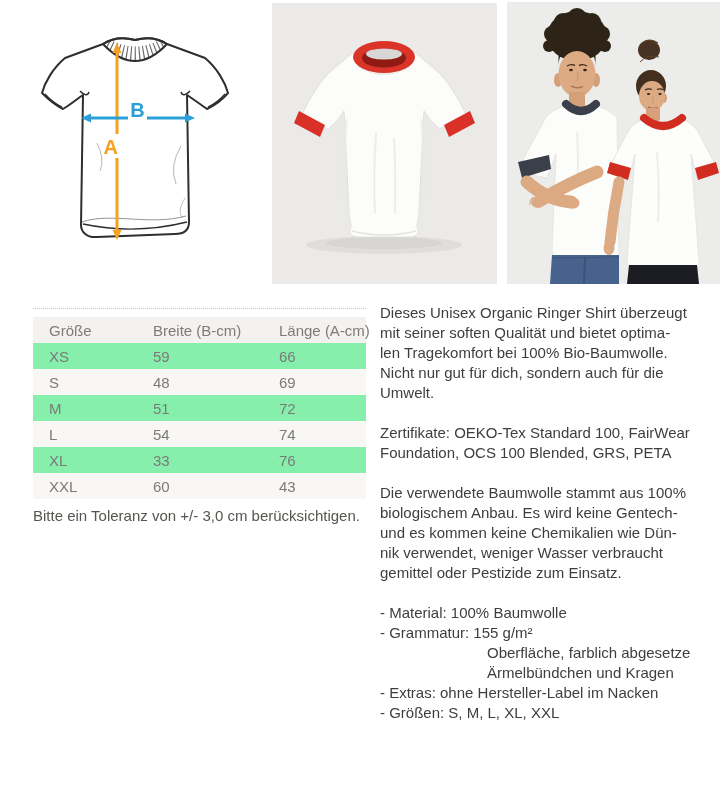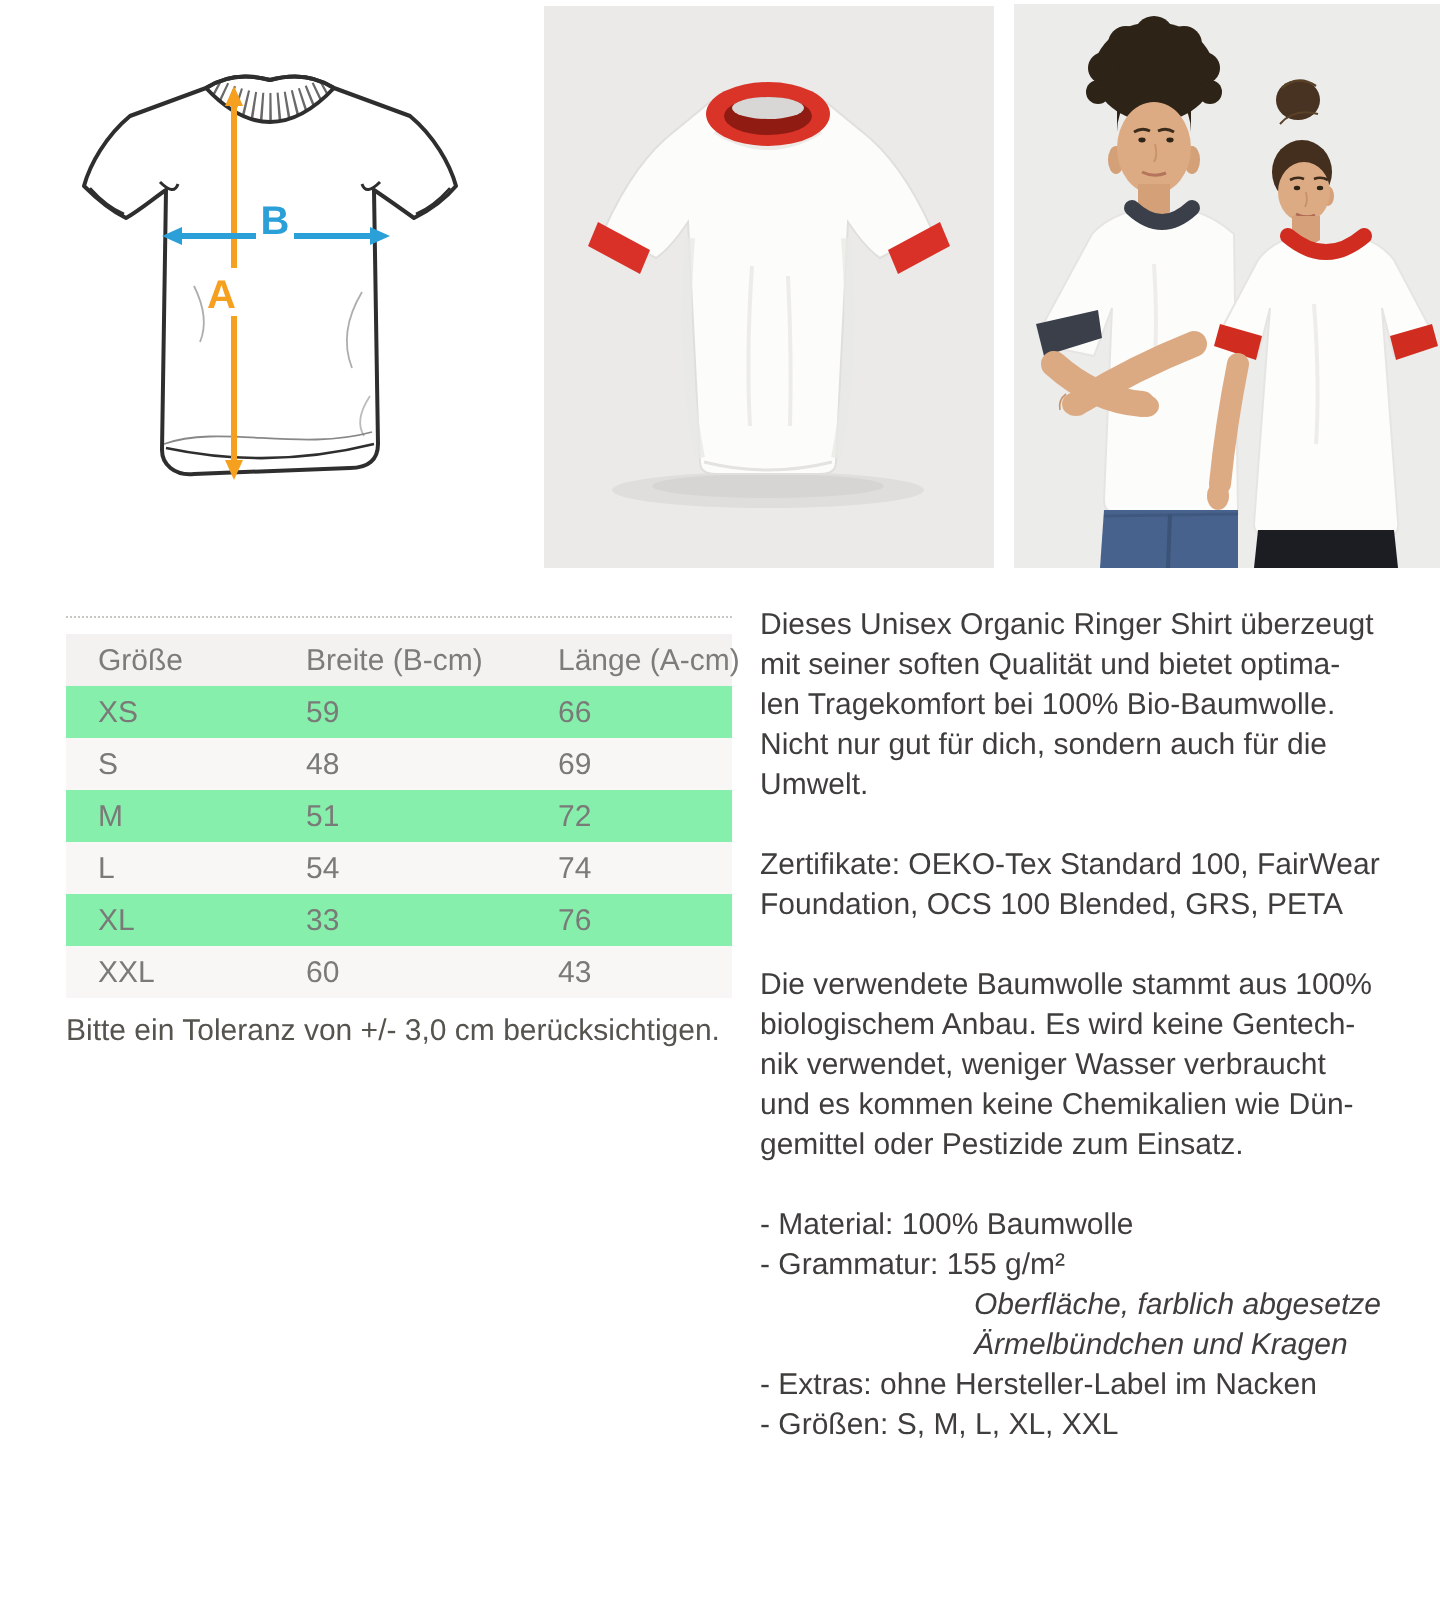--- a/index.html
+++ b/index.html
@@ -17,21 +17,21 @@
   .t-row > div{padding-left:16px;white-space:nowrap;}
   .t-head{background:#f4f2f0;color:#7d7c7a;}
   .t-odd{background:#86efac;}
   .t-even{background:#f8f7f5;}
   #tolerance-note{position:absolute;left:33px;top:507px;font-size:15px;color:#55544f;}
   
   #description{position:absolute;left:380px;top:303px;width:332px;font-size:15px;
                line-height:20px;color:#3f3e3c;}
   #description .para{margin:0 0 20px 0;}
   #description .line{white-space:nowrap;}
-  #description .indent{padding-left:107px;font-style:italic;}
+  #description .indent{padding-left:107px;}
 </style>
 </head>
 <body>
 
 <div id="page">
 
   <div class="photo" id="diagram-box">
     <svg width="200" height="220" viewBox="0 0 200 220">
       <defs>
         <clipPath id="collarclip">
@@ -226,22 +226,22 @@
       <div class="line">Nicht nur gut für dich, sondern auch für die</div>
       <div class="line">Umwelt.</div>
     </div>
     <div class="para">
       <div class="line">Zertifikate: OEKO-Tex Standard 100, FairWear</div>
       <div class="line">Foundation, OCS 100 Blended, GRS, PETA</div>
     </div>
     <div class="para">
       <div class="line">Die verwendete Baumwolle stammt aus 100%</div>
       <div class="line">biologischem Anbau. Es wird keine Gentech-</div>
+      <div class="line">und es kommen keine Chemikalien wie Dün-</div>
       <div class="line">nik verwendet, weniger Wasser verbraucht</div>
-      <div class="line">und es kommen keine Chemikalien wie Dün-</div>
       <div class="line">gemittel oder Pestizide zum Einsatz.</div>
     </div>
     <div class="para">
       <div class="line">- Material: 100% Baumwolle</div>
       <div class="line">- Grammatur: 155 g/m²</div>
       <div class="line indent">Oberfläche, farblich abgesetze</div>
       <div class="line indent">Ärmelbündchen und Kragen</div>
       <div class="line">- Extras: ohne Hersteller-Label im Nacken</div>
       <div class="line">- Größen: S, M, L, XL, XXL</div>
     </div>

